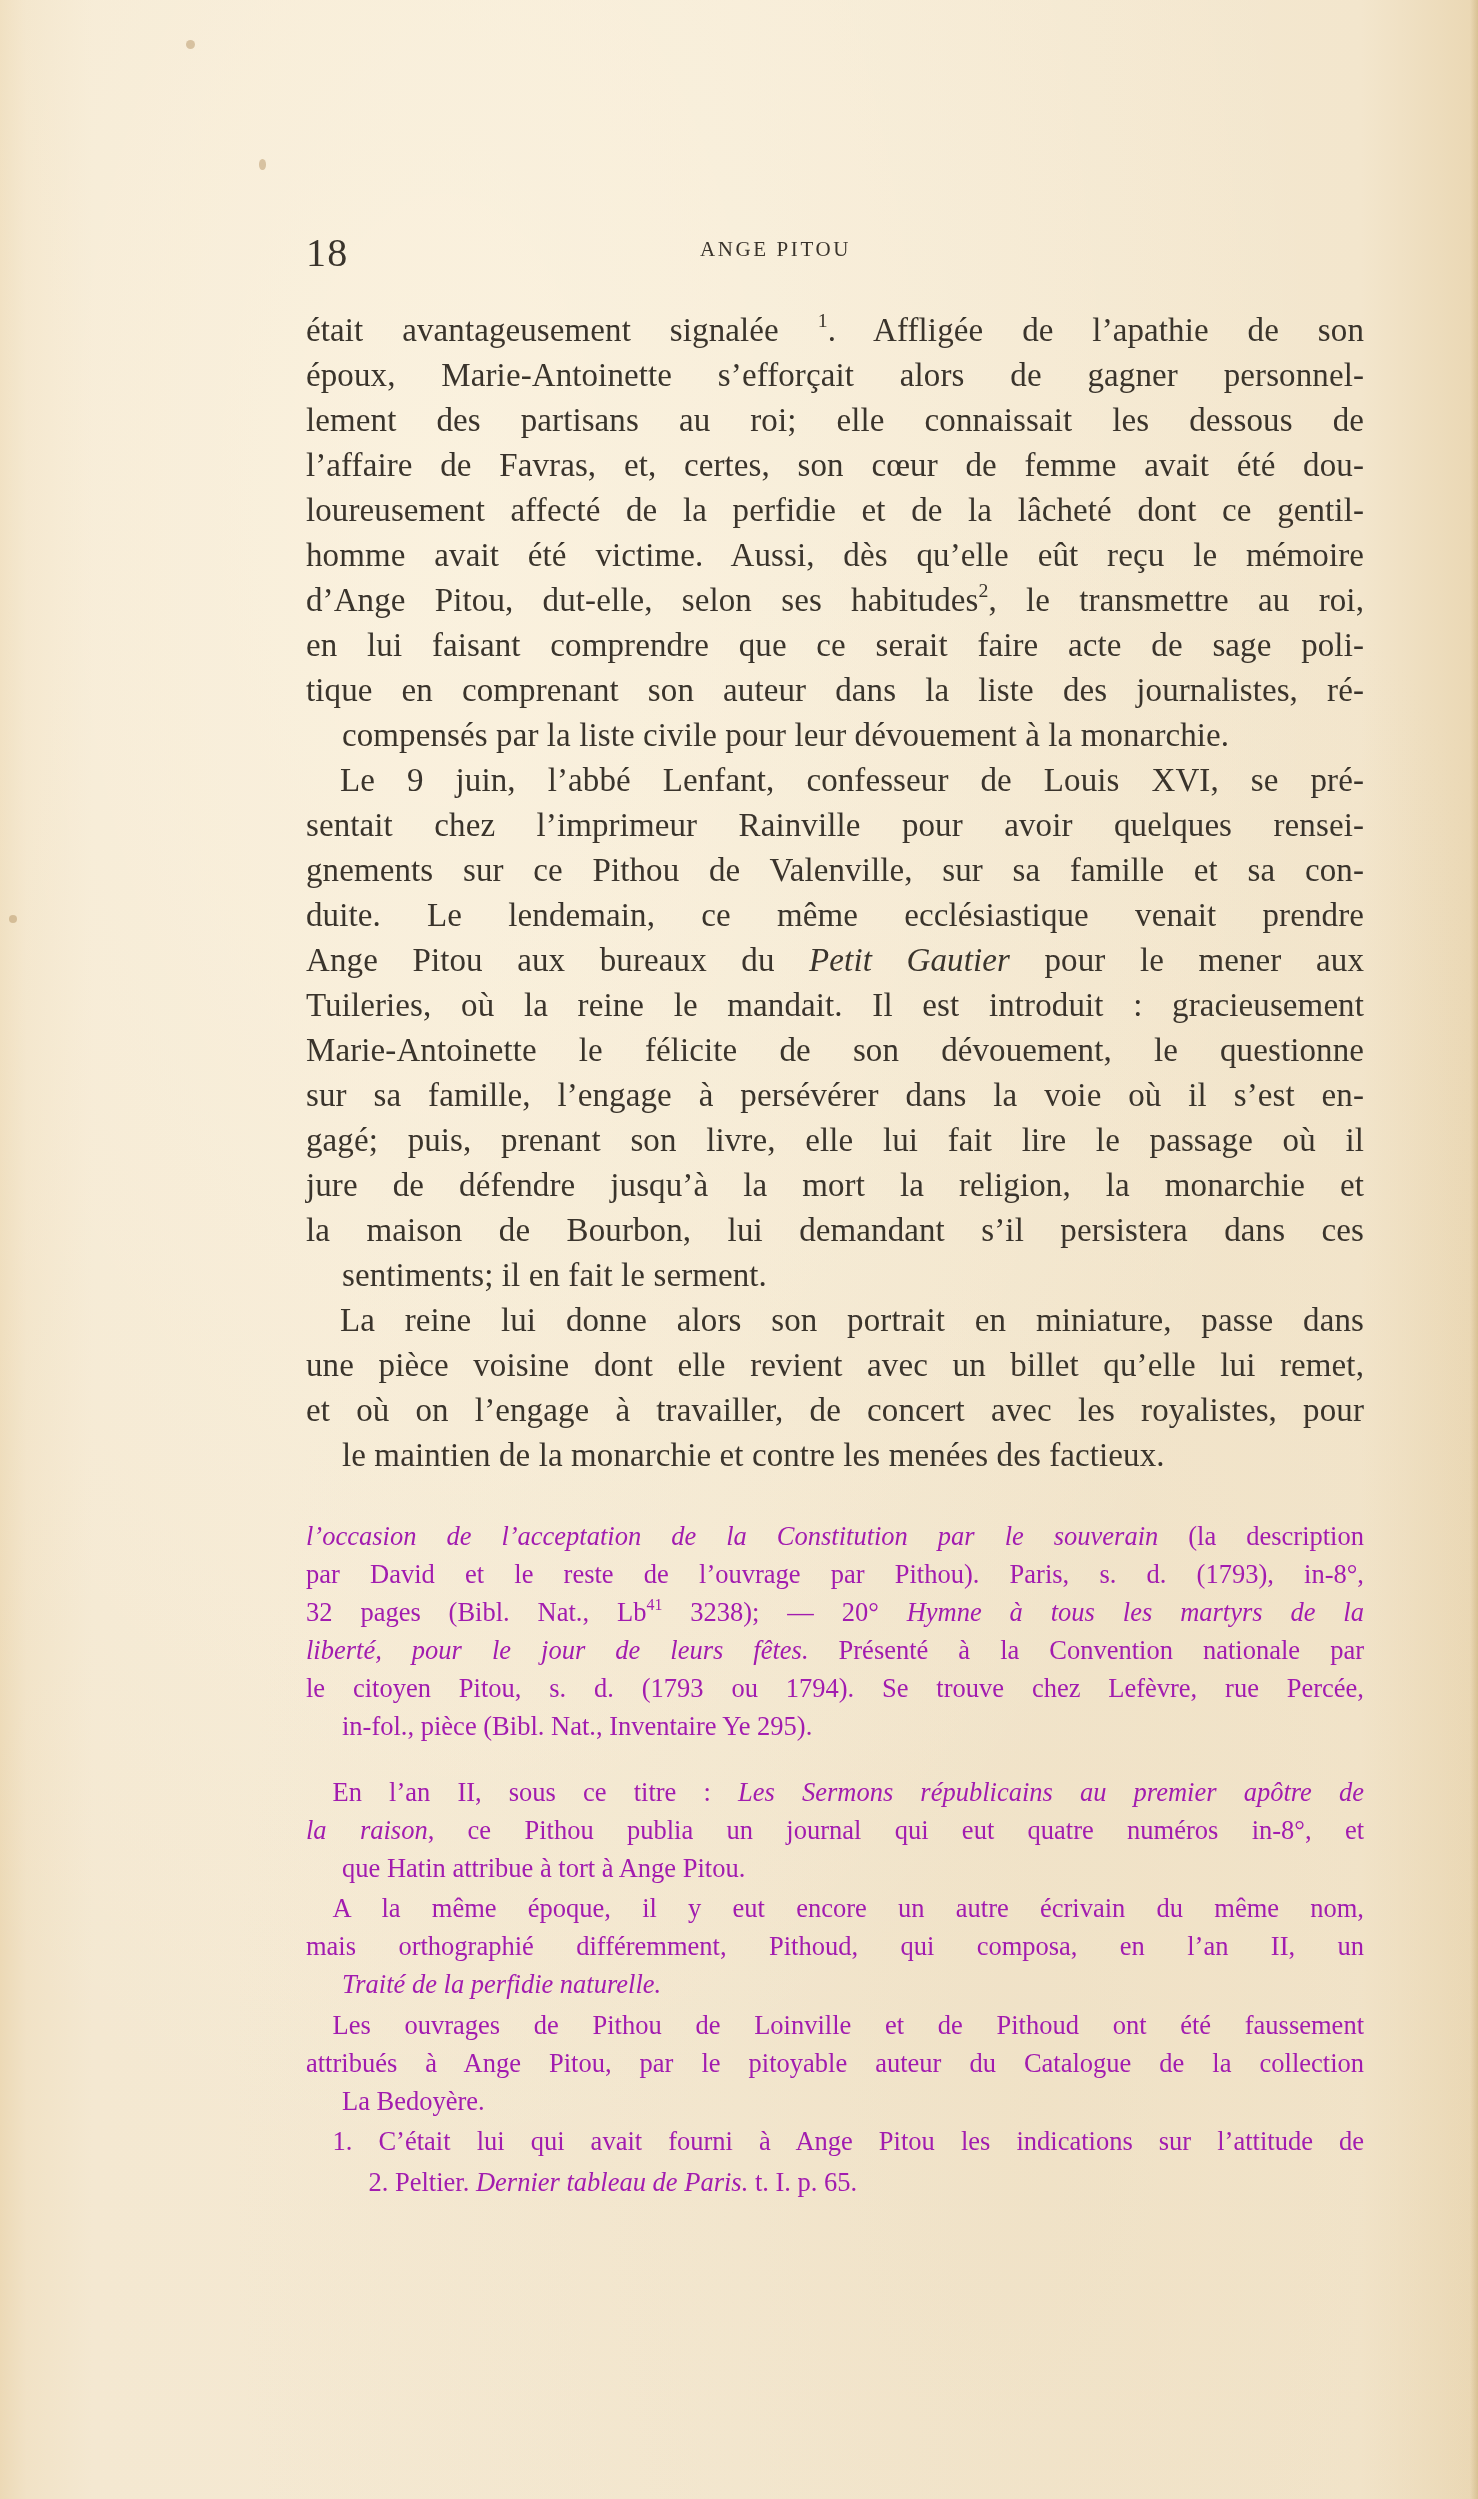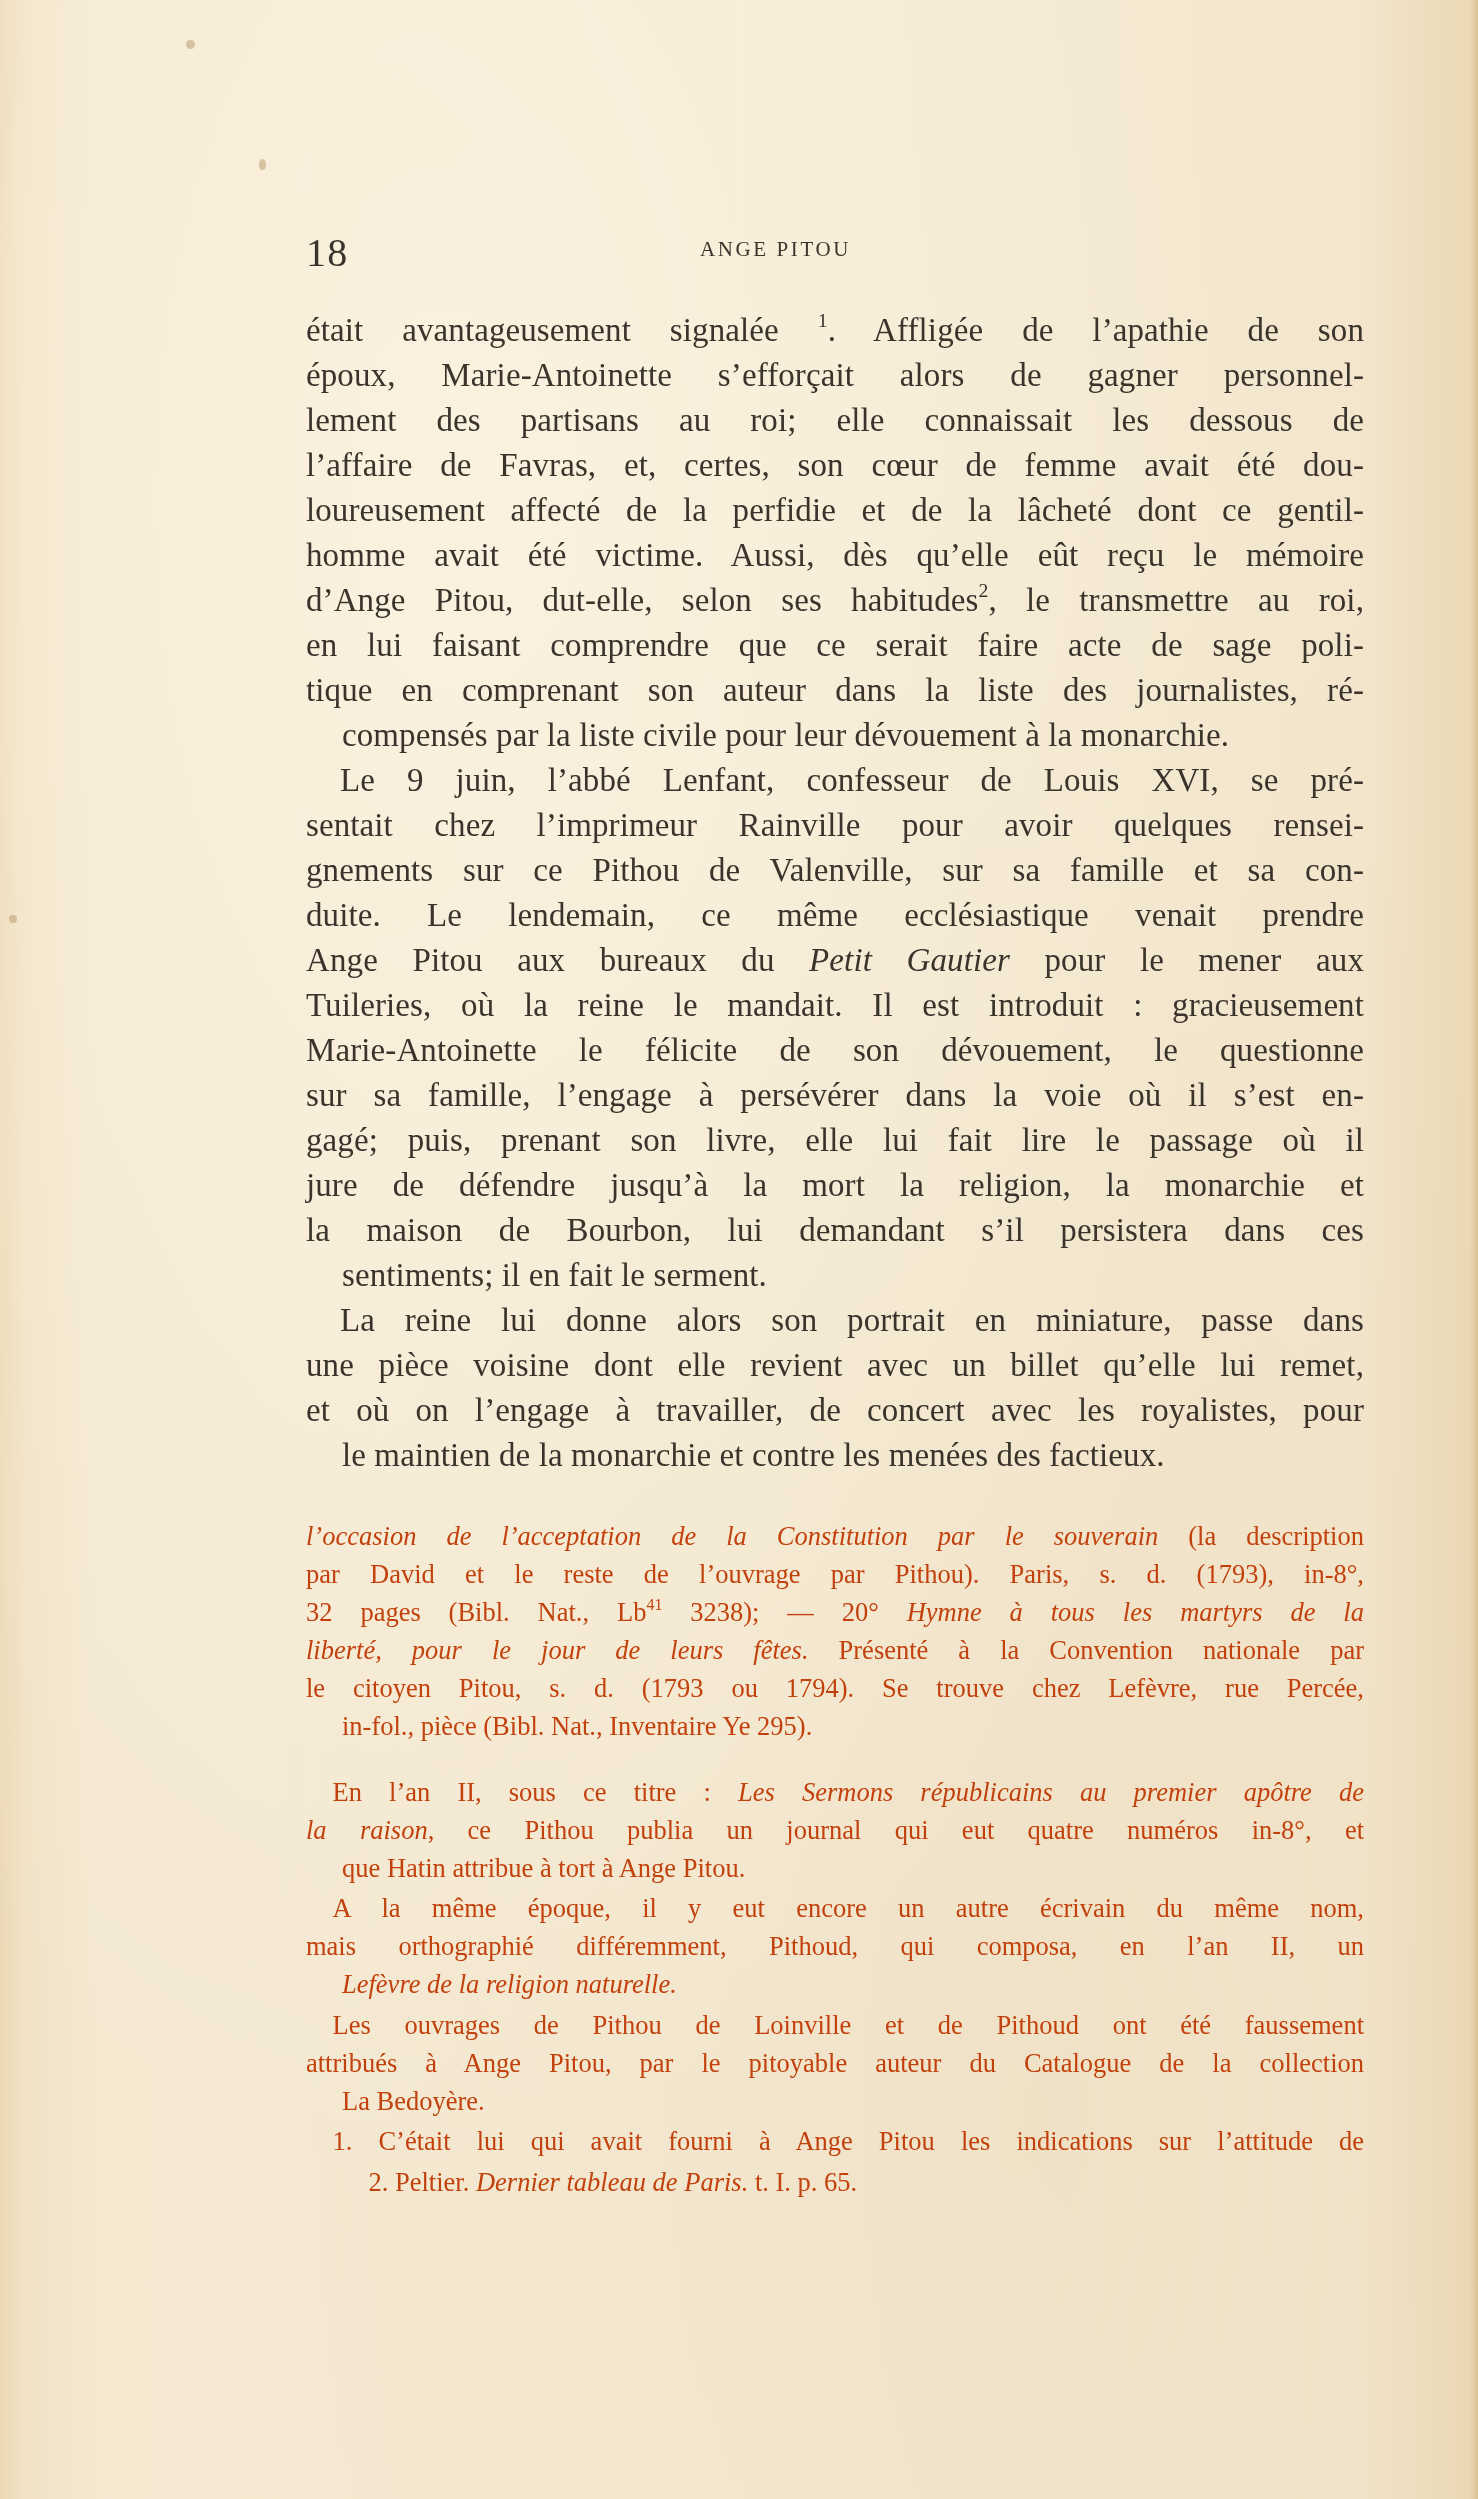--- a/index.html
+++ b/index.html
@@ -87,21 +87,21 @@
       text-align-last: left;
       margin-left: 36px;
     }
     .notes {
       position: absolute;
       top: 1514px;
       left: 306px;
       width: 1058px;
       font-size: 26.5px;
       line-height: 38px;
-      color: #c2410c;
+      color: #a21caf;
     }
     .notes p {
       margin: 0;
     }
     .notes p.indent {
       text-indent: 26.5px;
     }
     .notes p.gap {
       margin-top: 2.6px;
     }
@@ -173,21 +173,21 @@
       <span class="line last">in-fol., pièce (Bibl. Nat., Inventaire Ye 295).</span>
     </p>
     <p class="indent gap" style="text-indent: 0px;">
       <span class="line" style="padding-left: 26.5px; margin-top: 28px;">En l’an II, sous ce titre : <em>Les Sermons républicains au premier apôtre de</em></span>
       <span class="line"><em>la raison</em>, ce Pithou publia un journal qui eut quatre numéros in-8°, et</span>
       <span class="line last">que Hatin attribue à tort à Ange Pitou.</span>
     </p>
     <p class="indent gap" style="text-indent: 0px;">
       <span class="line" style="padding-left: 26.5px;">A la même époque, il y eut encore un autre écrivain du même nom,</span>
       <span class="line">mais orthographié différemment, Pithoud, qui composa, en l’an II, un</span>
-      <span class="line last"><em>Lefèvre de la religion naturelle.</em></span>
+      <span class="line last"><em>Traité de la perfidie naturelle.</em></span>
     </p>
     <p class="indent gap" style="text-indent: 0px;">
       <span class="line" style="padding-left: 26.5px;">Les ouvrages de Pithou de Loinville et de Pithoud ont été faussement</span>
       <span class="line">attribués à Ange Pitou, par le pitoyable auteur du Catalogue de la collection</span>
       <span class="line last">La Bedoyère.</span>
     </p>
     <p class="indent gap" style="text-indent: 0px;">
       <span class="line" style="padding-left: 26.5px;">1. C’était lui qui avait fourni à Ange Pitou les indications sur l’attitude de</span>
     </p>
     <p class="indent gap" style="text-indent: 0px;">

